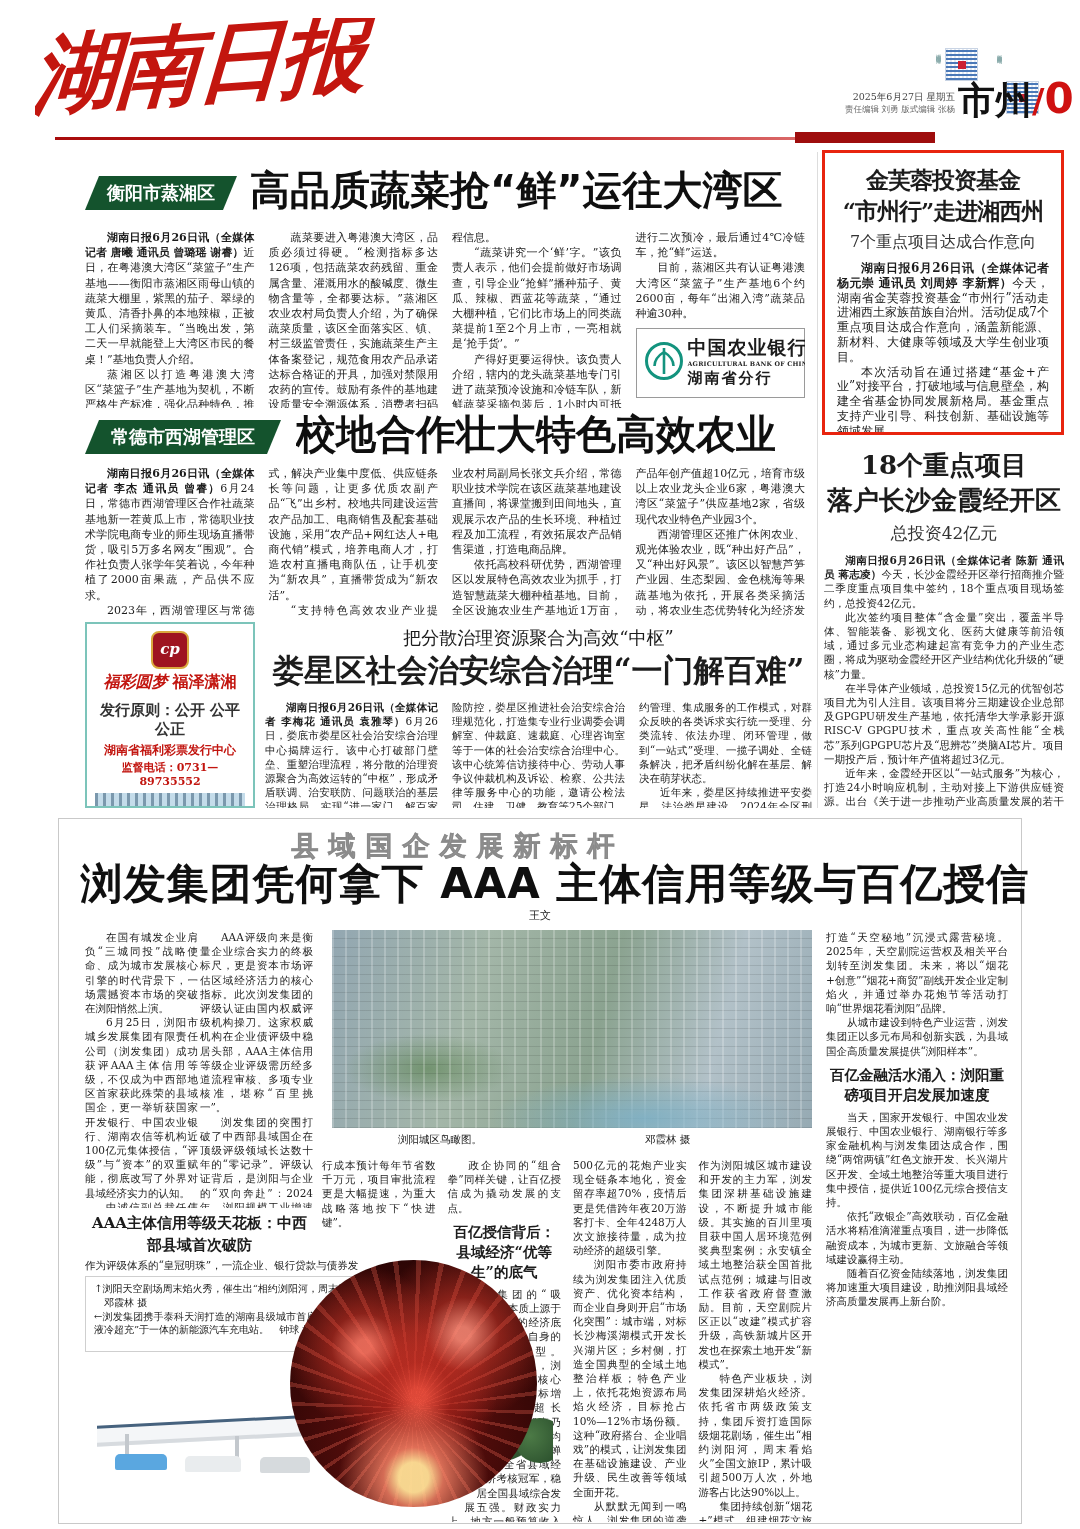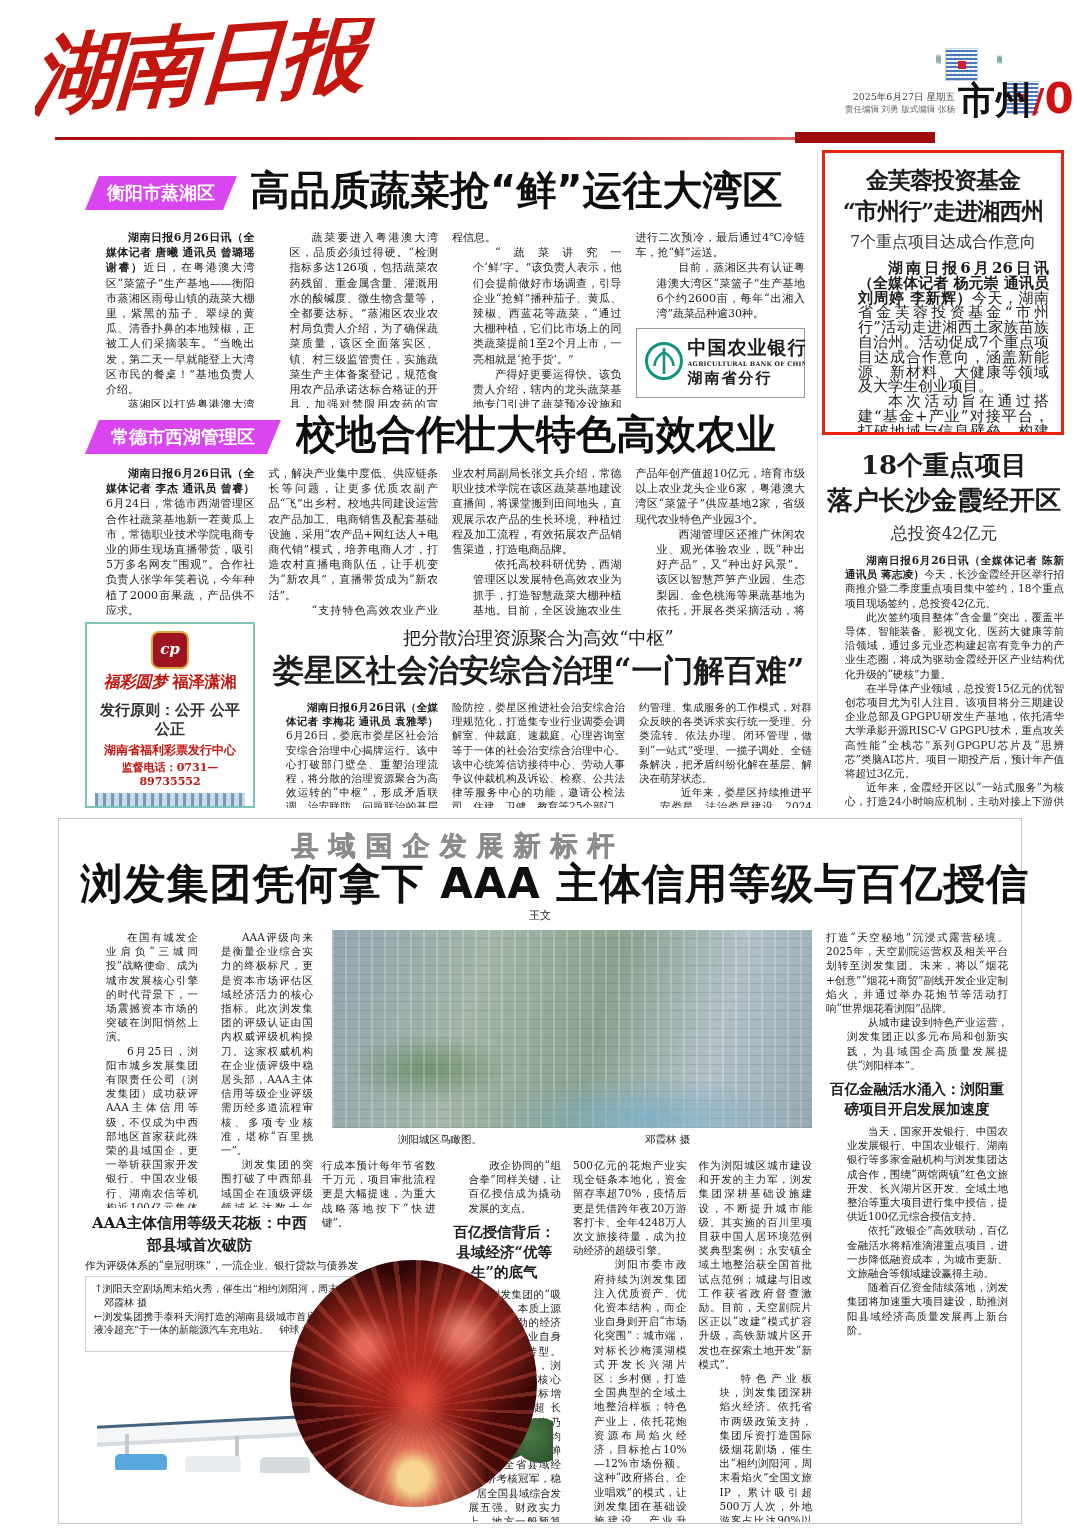--- a/index.html
+++ b/index.html
@@ -2,45 +2,45 @@
 <html><head>
 <meta charset="utf-8">
 <style>
   html,body{margin:0;padding:0;background:#e8e8e8;}
   .page{position:relative;width:1080px;height:1529px;background:#fff;margin:0 auto;
         font-family:"DejaVu Serif","Liberation Serif",serif;color:#1c1c1c;overflow:hidden;}
   .abs{position:absolute;box-sizing:border-box;overflow:hidden;}
   .serif{font-family:"DejaVu Serif","Liberation Serif",serif;}
   .jt{text-align:justify;text-justify:inter-ideograph;}
   .bt{font-size:11px;line-height:15.2px;}
-  .bt2{font-size:15px;line-height:14.8px;}
+  .bt2{font-size:12px;line-height:14.8px;}
   .bt3{font-size:10.5px;line-height:14.2px;}
   p{margin:0;}
-  p.ind{text-indent:2em;margin-left:21px;}
+  p.ind{text-indent:2em;}
   .cols{display:flex;}
   .col{flex:1;min-width:0;}
   
   .logo{font-style:italic;font-weight:900;font-size:86px;color:#c3160f;letter-spacing:-3px;
         transform:rotate(-4deg) skewX(-7deg);transform-origin:left top;white-space:nowrap;}
   .qr{width:33px;height:33px;border:1px solid #c9d4e4;
       background-image:repeating-linear-gradient(0deg,#4b79b8 0 2px,rgba(255,255,255,.85) 2px 4px),
                        repeating-linear-gradient(90deg,#4b79b8 0 2px,rgba(255,255,255,.55) 2px 4px);
       position:relative;}
   .qr:after{content:"";position:absolute;left:12px;top:12px;width:8px;height:8px;background:#c23;}
   .qrlabel{writing-mode:vertical-rl;font-size:5.5px;color:#8aa;letter-spacing:.5px;}
   .dates{font-size:9.5px;color:#444;text-align:right;line-height:13px;white-space:nowrap;}
   .dates .eds{font-size:8.5px;color:#666;}
   .secttl{white-space:nowrap;font-weight:900;}
   .secttl .zh{font-size:37px;color:#111;font-family:"DejaVu Sans","Liberation Sans",sans-serif;}
   .secttl .sl{font-size:34px;color:#cf1110;}
   .secttl .no{font-size:42px;color:#cf1110;font-family:"DejaVu Sans","Liberation Sans",sans-serif;}
   .redrule{background:linear-gradient(90deg,#a80c0c,#c51f1f 55%,#da6a6a 85%,#e9b0b0);}
   .redrule2{background:#9e0d0d;}
   
-  .badge{background:#d946ef;color:#fff;font-family:"DejaVu Sans","Liberation Sans",sans-serif;
+  .badge{background:#14532d;color:#fff;font-family:"DejaVu Sans","Liberation Sans",sans-serif;
          font-weight:700;font-size:18px;line-height:34px;text-align:center;
          clip-path:polygon(14px 0,100% 0,calc(100% - 14px) 100%,0 100%);}
   .hl{font-family:"DejaVu Sans","Liberation Sans",sans-serif;font-weight:700;color:#0f0f0f;white-space:nowrap;}
   .lead{font-weight:700;}
   
   .bankad{border:1px solid #9a9a9a;display:flex;align-items:center;gap:4px;padding:5px 7px;margin-top:7px;height:58px;}
   .bank-zh{font-size:19px;font-weight:900;letter-spacing:1px;white-space:nowrap;}
   .bank-en{font-size:6.3px;color:#222;letter-spacing:.2px;white-space:nowrap;font-weight:700;}
   .bank-br{font-size:15px;font-weight:900;letter-spacing:2px;}
   

